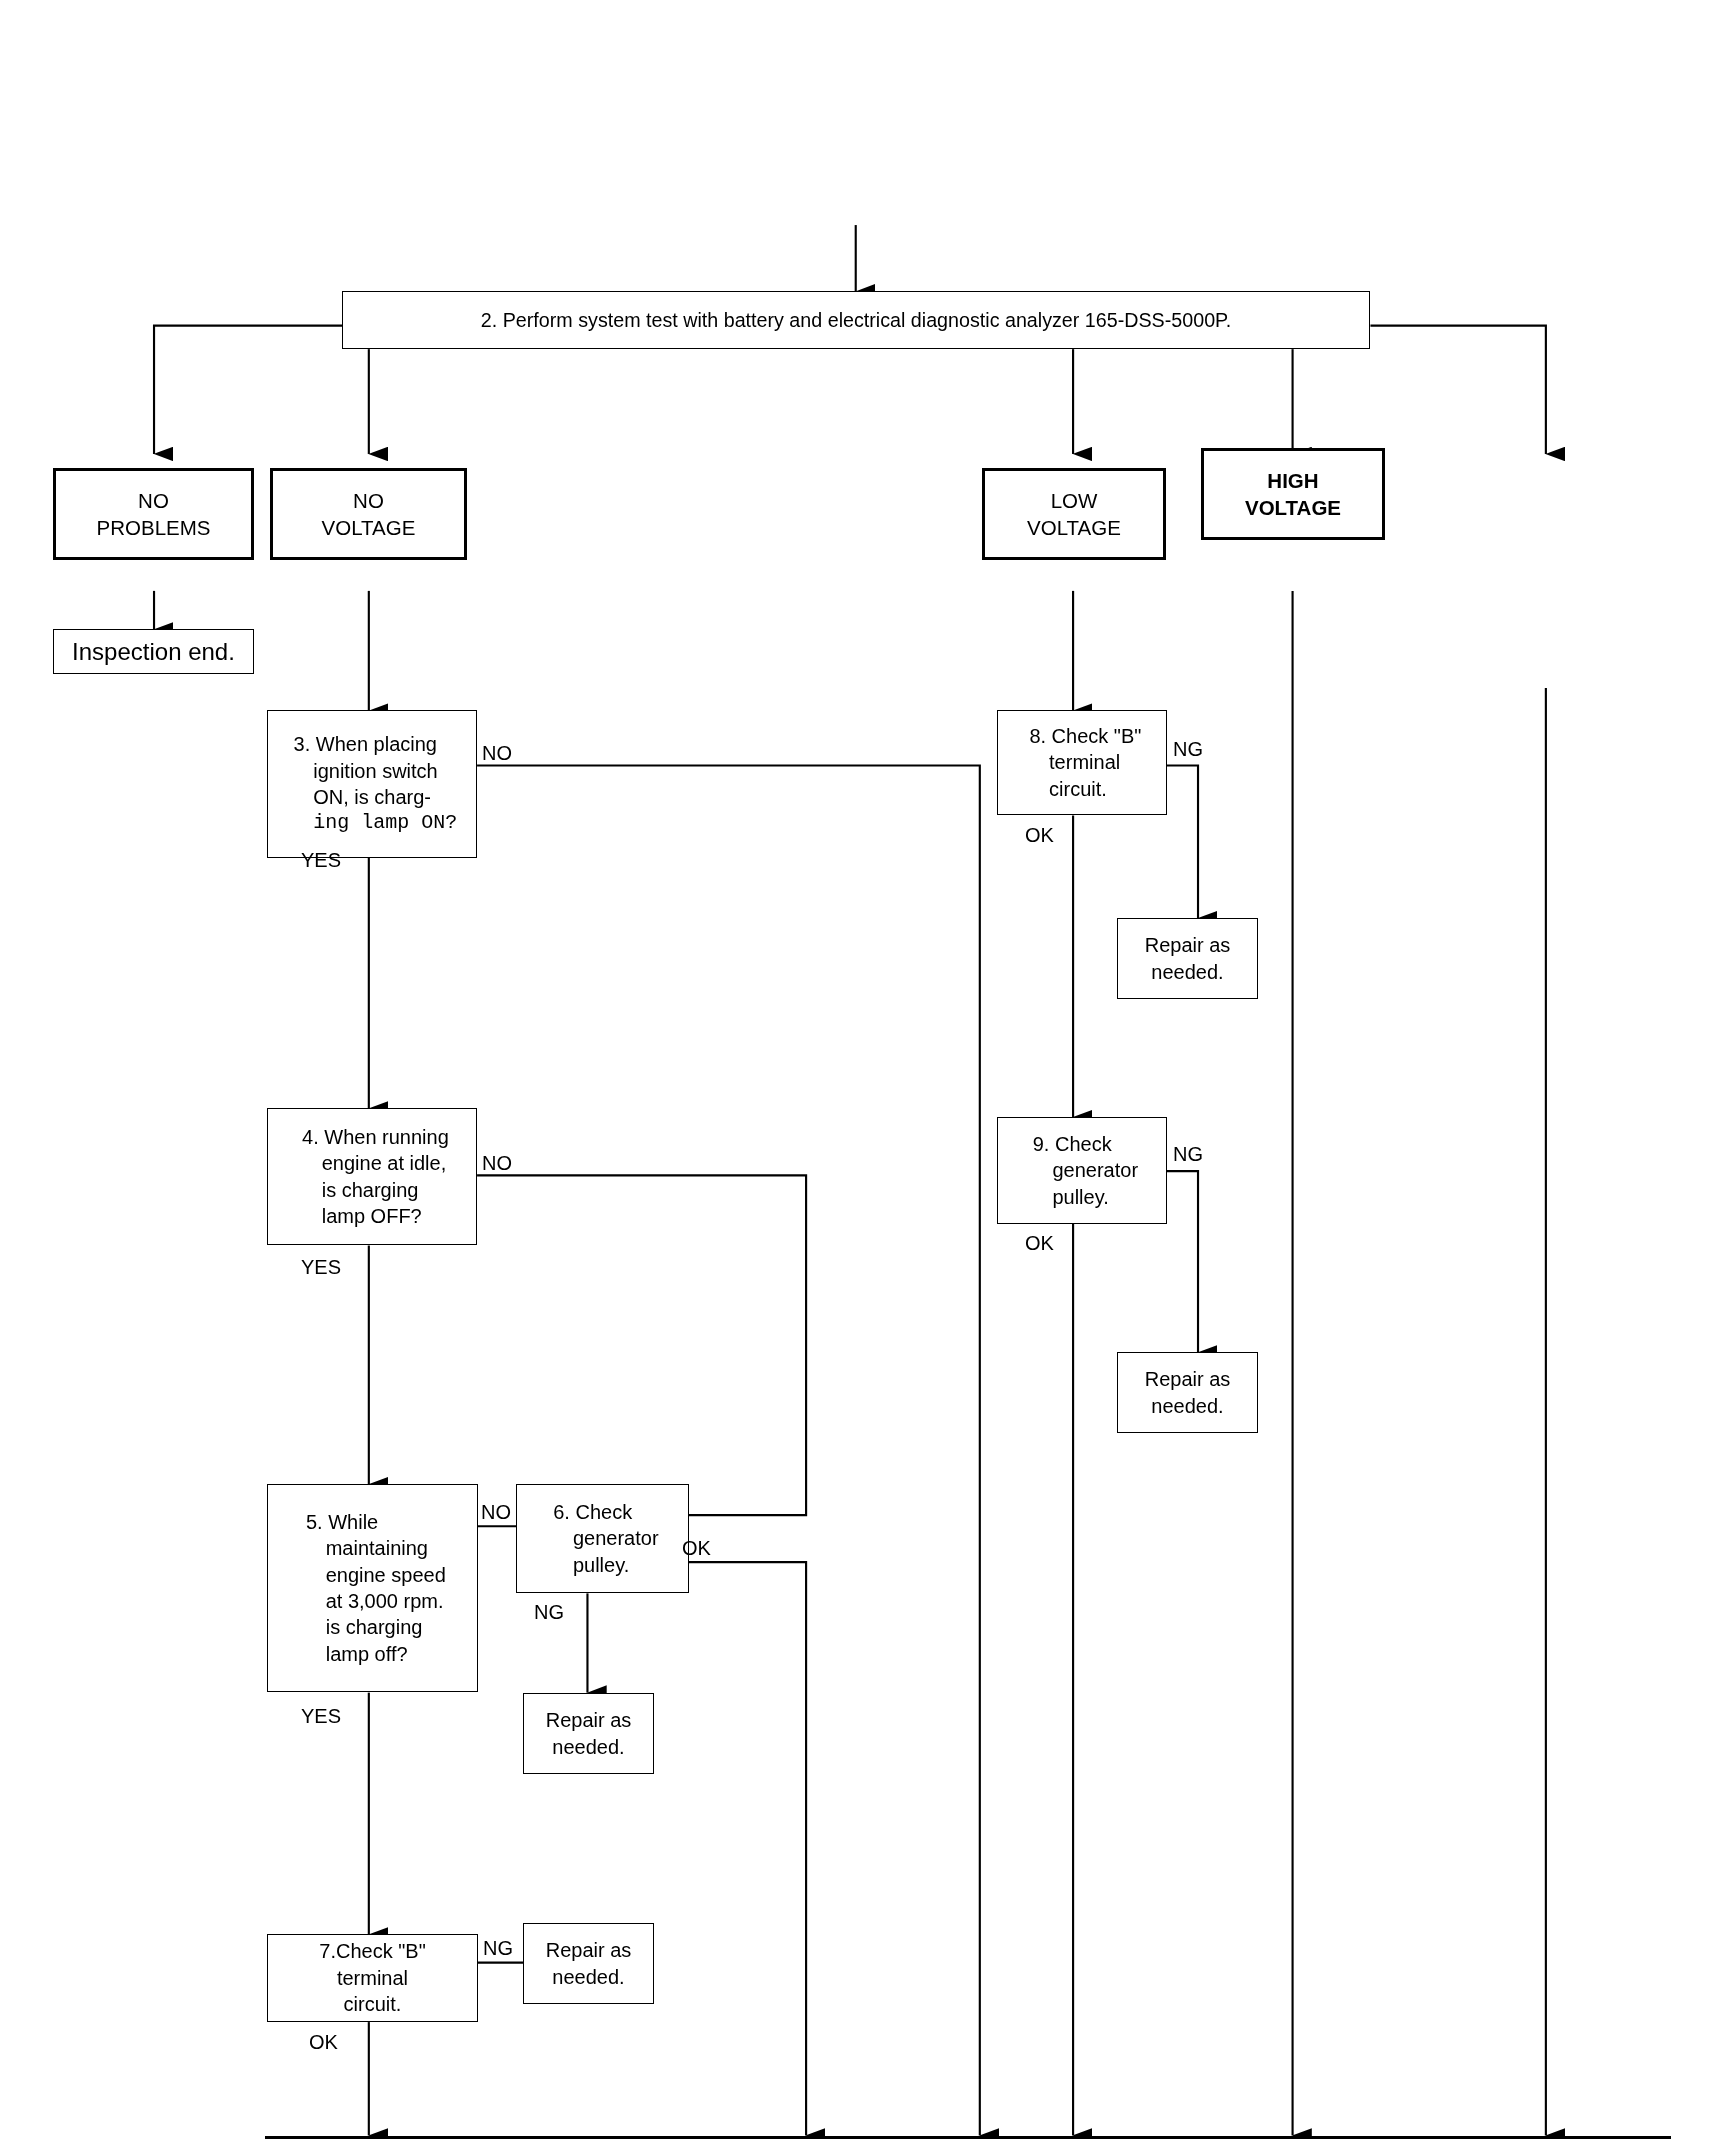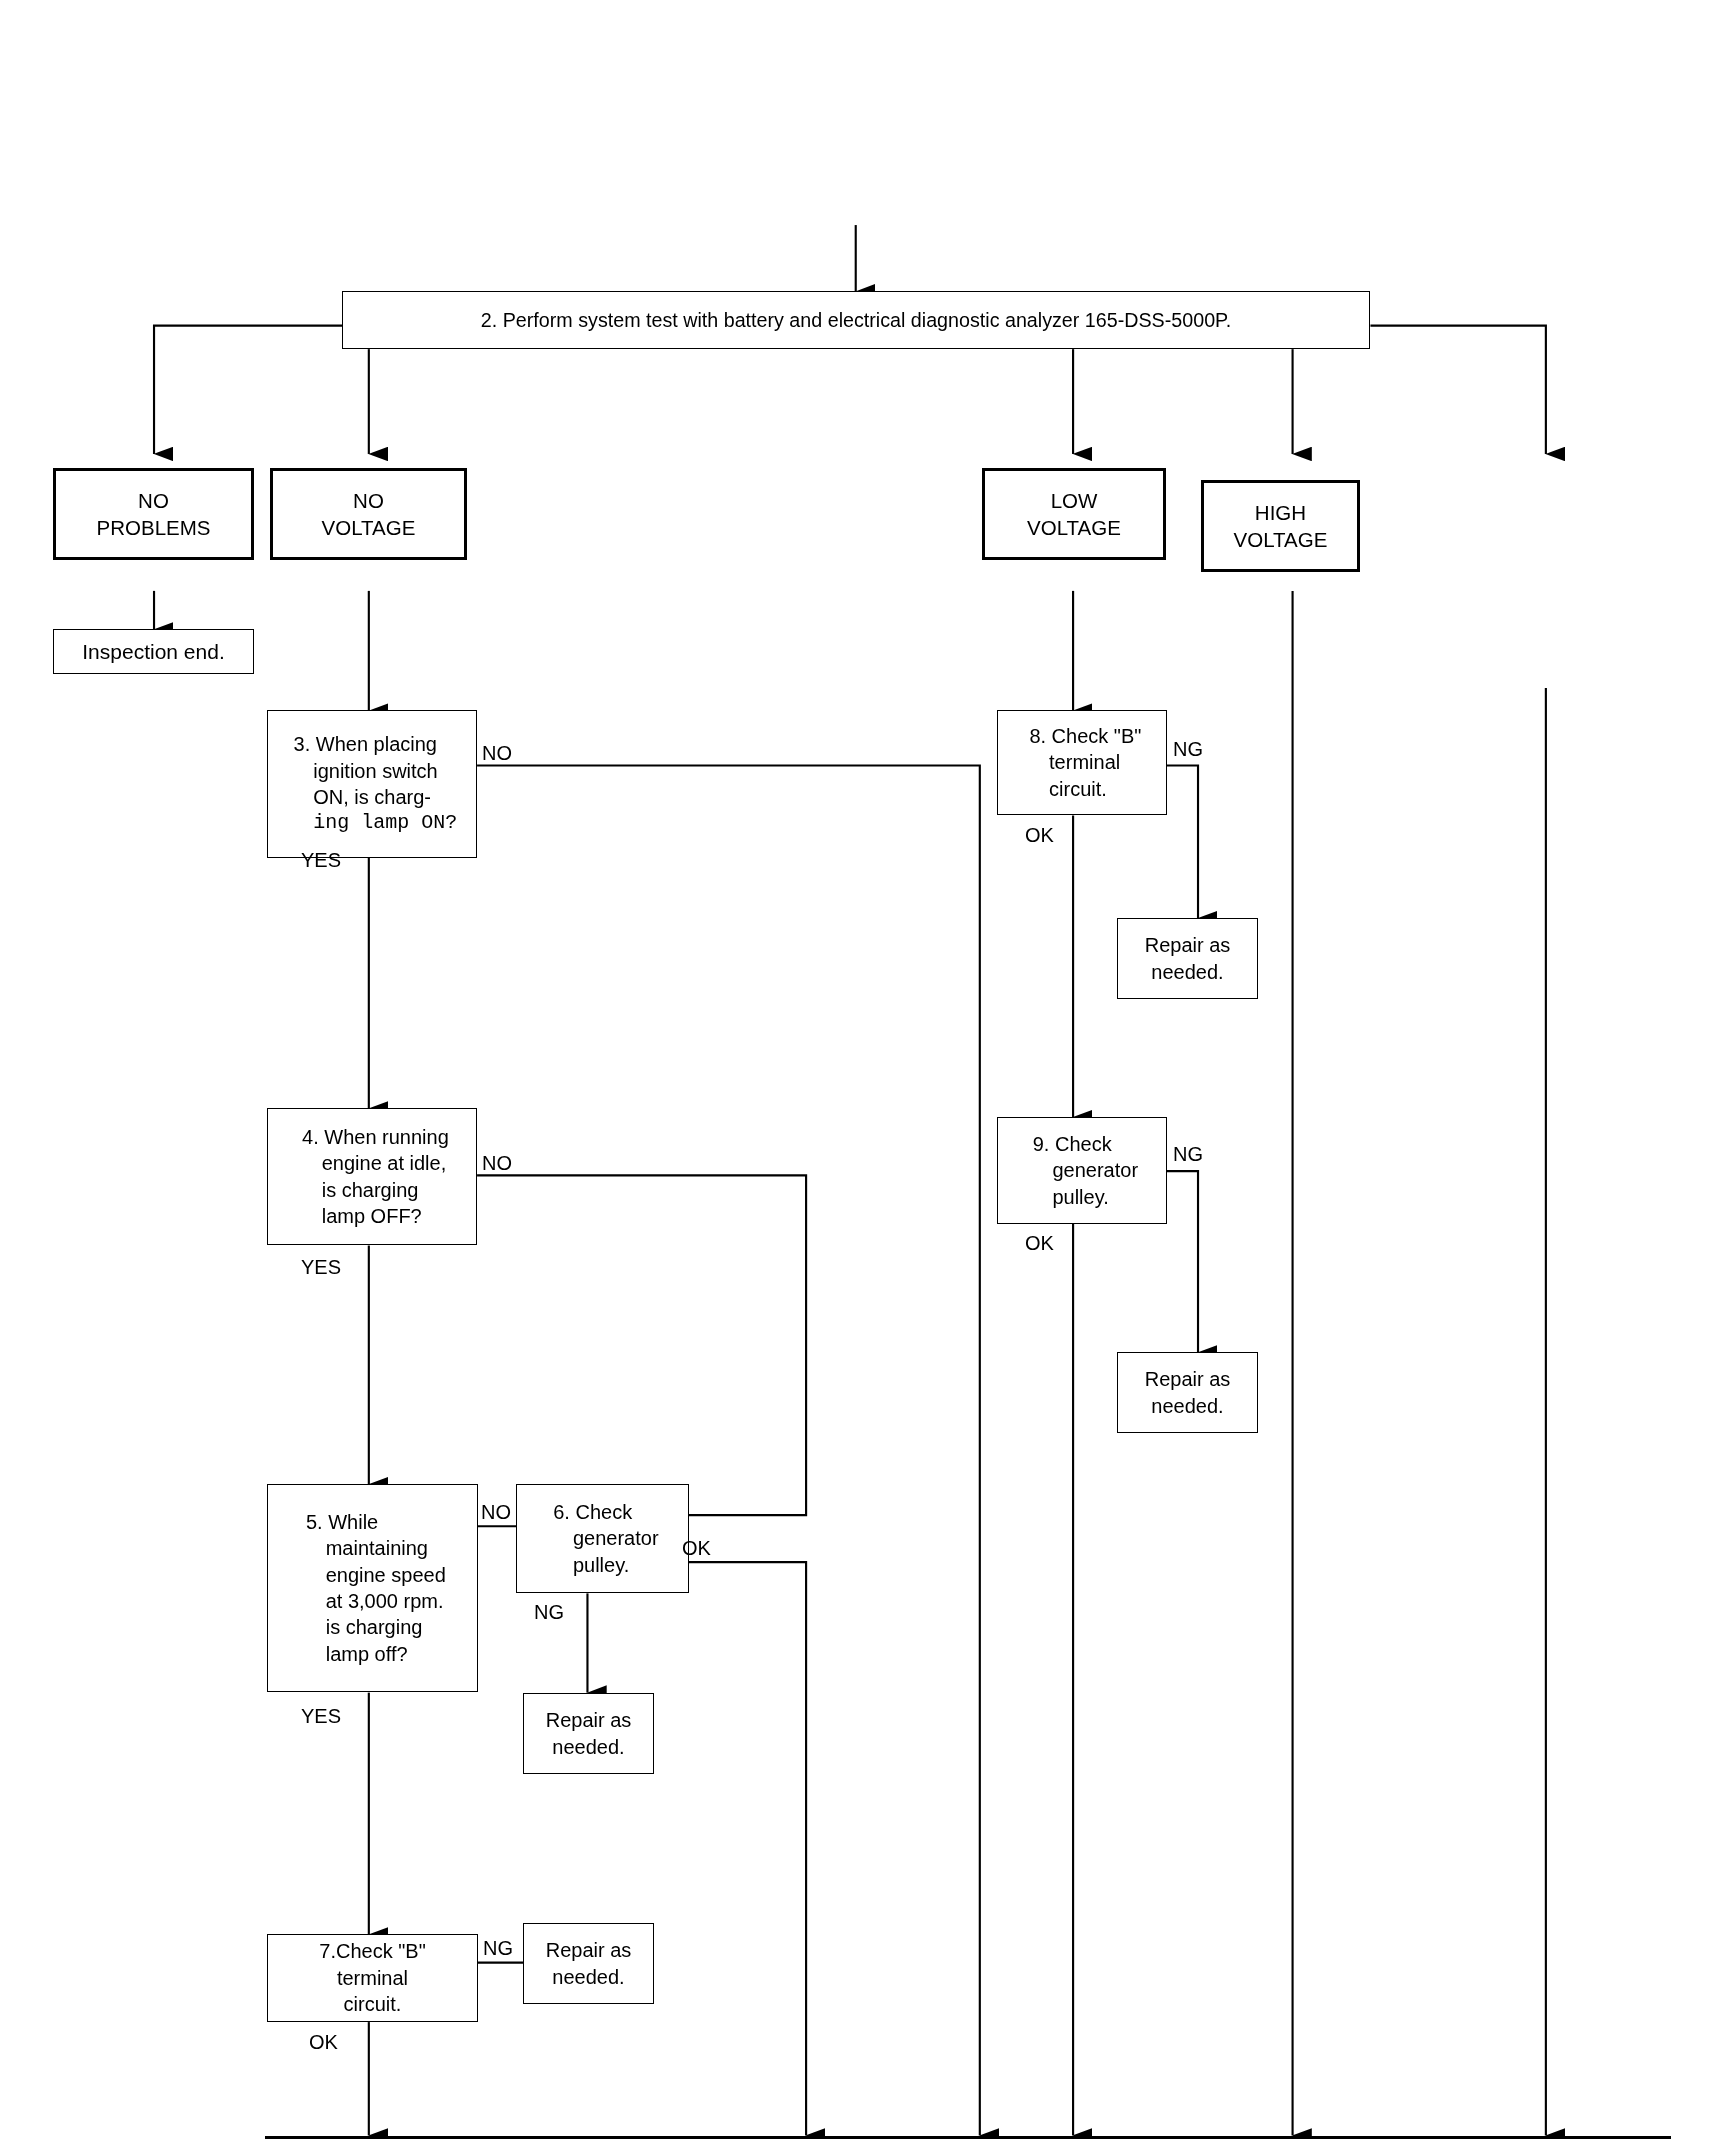--- a/index.html
+++ b/index.html
@@ -116,30 +116,30 @@
     </div>
   </div>
 
   <div class="node thick" style="left:982px;top:468px;width:184px;height:92px;">
     <div class="txt c" style="font-size:20.5px;">
       <div>LOW</div>
       <div>VOLTAGE</div>
     </div>
   </div>
 
-  <div class="node thick" style="left:1201px;top:480px;width:159px;height:92px;">
+  <div class="node thick" style="left:1201px;top:448px;width:184px;height:92px;font-weight:bold;">
     <div class="txt c" style="font-size:20.5px;">
       <div>HIGH</div>
       <div>VOLTAGE</div>
     </div>
   </div>
 
 
   <div class="node" style="left:53px;top:629px;width:201px;height:45px;">
-    <div class="txt c" style="font-size:21px;">Inspection end.</div>
+    <div class="txt c" style="font-size:24px;">Inspection end.</div>
   </div>
 
   <div class="node" style="left:267px;top:710px;width:210px;height:148px;">
     <div class="txt l" style="font-size:20px;padding-left:6.8px;">
       <div>3. When placing</div>
       <div style="padding-left:19.7px;">ignition switch</div>
       <div style="padding-left:19.7px;">ON, is charg-</div>
       <div style="padding-left:19.7px;font-family:Liberation Mono, monospace;">ing lamp ON?</div>
     </div>
   </div>

